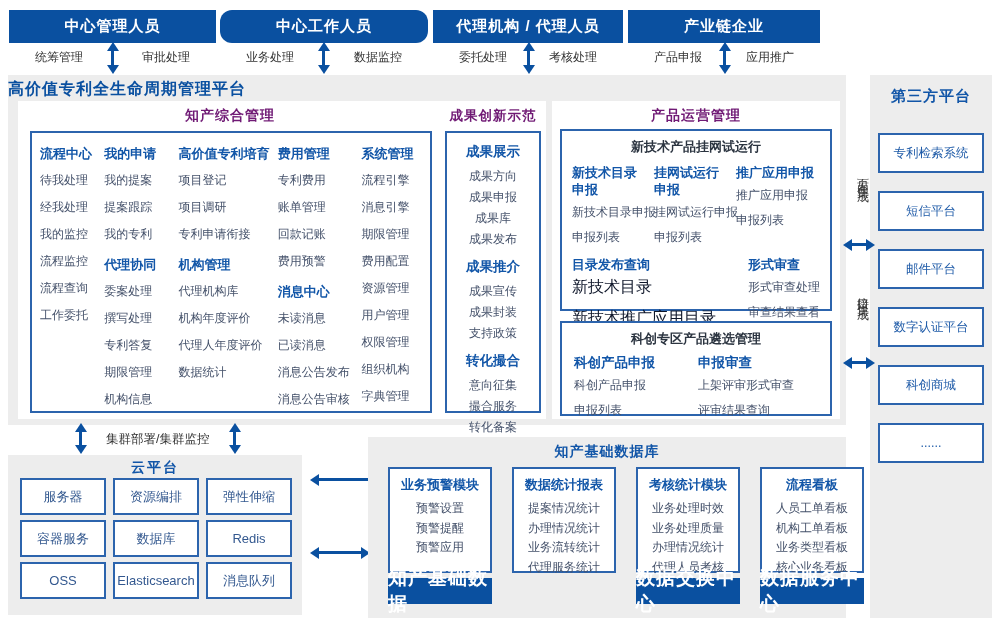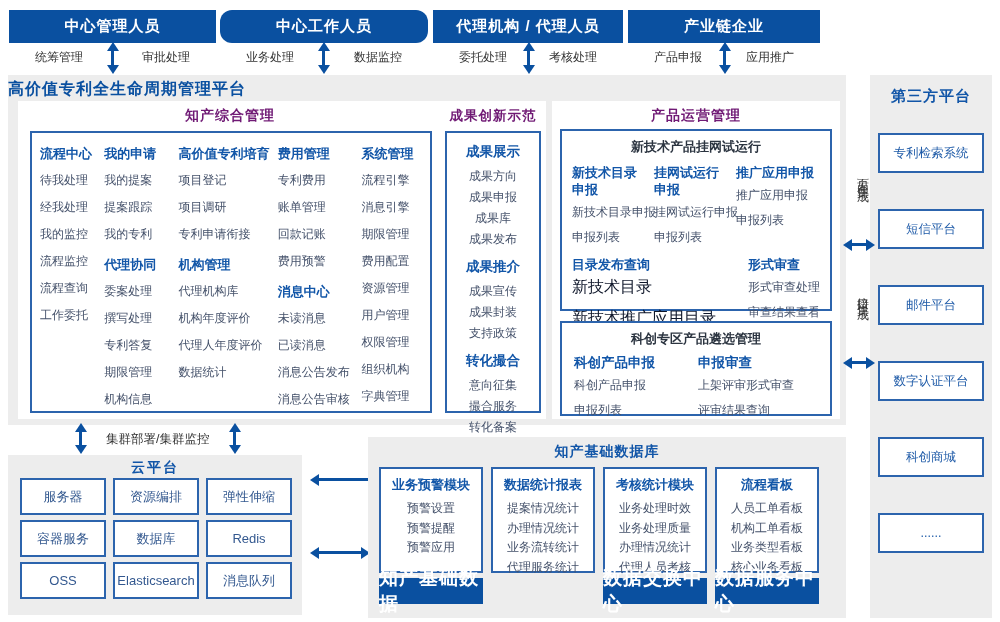--- a/index.html
+++ b/index.html
@@ -52,39 +52,39 @@
   .po-col .grp-title{white-space:normal;margin-bottom:6px;}
   .po-col .item{font-size:12px;color:#44516a;line-height:16px;margin-bottom:9px;white-space:nowrap;}
   .po-row2{display:flex;justify-content:space-between;padding:2px 10px 0 10px;}
   .wrap-items{display:flex;flex-wrap:wrap;column-gap:14px;row-gap:6px;}
   .wrap-items .item{font-size:16px;color:#0f172a;line-height:16px;white-space:nowrap;}
   .sel-row{display:flex;justify-content:space-between;padding:6px 14px 0 12px;}
 
   
   .tp-panel{position:absolute;left:870px;top:75px;width:122px;height:543px;background:#ededed;}
   .tp-title{position:absolute;top:12px;width:100%;text-align:center;font-size:15px;font-weight:bold;color:#1256a8;letter-spacing:1px;}
-  .tp-boxes{position:absolute;left:0;right:0;top:58px;display:flex;flex-direction:column;align-items:center;gap:36px;}
+  .tp-boxes{position:absolute;left:0;right:0;top:58px;display:flex;flex-direction:column;align-items:center;gap:18px;}
   .tp-box{width:102px;height:36px;border:2px solid #2c64ad;background:#fff;color:#1f5ba8;
     font-size:12.5px;display:flex;align-items:center;justify-content:center;white-space:nowrap;}
   .vlabel{position:absolute;writing-mode:vertical-rl;font-size:12px;color:#333;letter-spacing:4px;}
 
   
   .cluster-label{position:absolute;left:106px;top:431px;font-size:12.5px;color:#333;}
 
   
   .cloud-panel{position:absolute;left:8px;top:455px;width:294px;height:160px;background:#ededed;}
   .cloud-title{position:absolute;top:4px;width:100%;text-align:center;font-size:14px;font-weight:bold;color:#1256a8;letter-spacing:2px;}
   .cloud-grid{position:absolute;left:12px;right:10px;top:23px;display:grid;grid-template-columns:repeat(3,1fr);gap:5px 7px;}
   .cloud-box{height:37px;border:2px solid #2c64ad;background:#fff;box-sizing:border-box;
     display:flex;align-items:center;justify-content:center;font-size:13px;color:#33588f;white-space:nowrap;}
 
   
   .db-panel{position:absolute;left:368px;top:437px;width:478px;height:181px;background:#ededed;}
   .db-title{position:absolute;top:6px;width:100%;text-align:center;font-size:14px;font-weight:bold;color:#1256a8;letter-spacing:1px;}
-  .db-cols{position:absolute;left:11px;top:30px;display:flex;gap:8px;}
+  .db-cols{position:absolute;left:20px;top:30px;display:flex;gap:20px;}
   .db-col{width:104px;display:flex;flex-direction:column;}
   .db-card{border:2px solid #2c64ad;background:#fff;height:106px;box-sizing:border-box;padding-top:7px;text-align:center;}
   .db-card-title{font-size:13px;font-weight:bold;color:#1256a8;margin-bottom:5px;white-space:nowrap;}
   .db-card .item{font-size:12px;color:#44516a;line-height:19.5px;white-space:nowrap;}
   .db-footer{margin-top:5px;height:26px;background:#0a50a0;color:#fff;font-weight:bold;font-size:19px;
     display:flex;align-items:center;justify-content:center;letter-spacing:1px;}
 </style>
 </head>
 <body>
 

